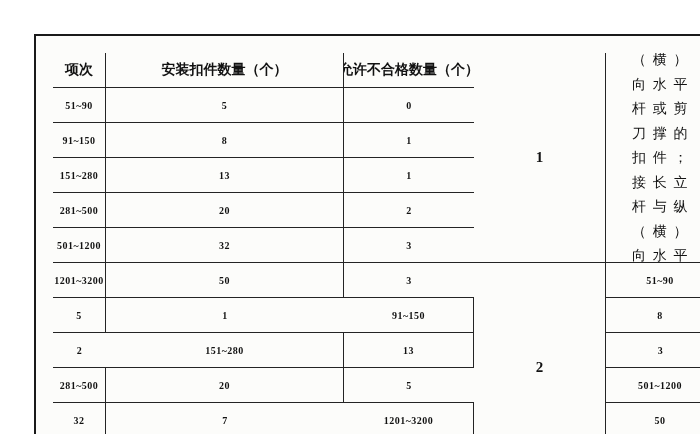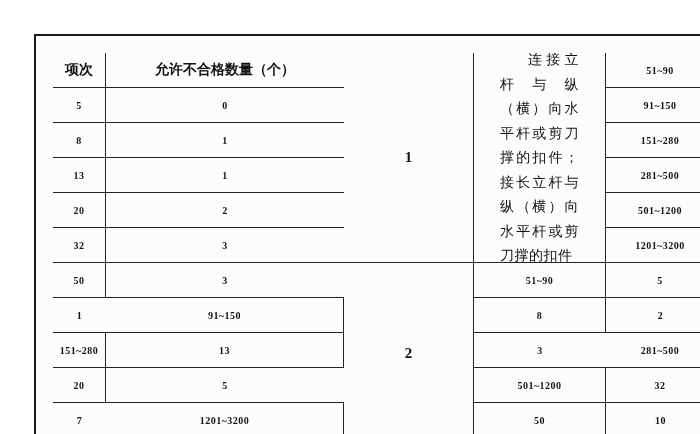--- a/index.html
+++ b/index.html
@@ -63,20 +63,21 @@
     font-weight: 600;
     letter-spacing: 0.5px;
   }
 </style>
 </head>
 <body>
 
 <div class="tbl">
 
   <div class="c h">项次</div>
+  <div class="c h">安装扣件数量（个）</div>
   <div class="c h lc">允许不合格数量（个）</div>
 
   <div class="c item span6">1</div>
   <div class="c desc span6">
     <div class="t">连接立杆与纵（横）向水平杆或剪刀撑的扣件；接长立杆与纵（横）向水平杆或剪刀撑的扣件</div>
   </div>
 
   <div class="c v">51~90</div>
   <div class="c v">5</div>
   <div class="c v lc">0</div>

